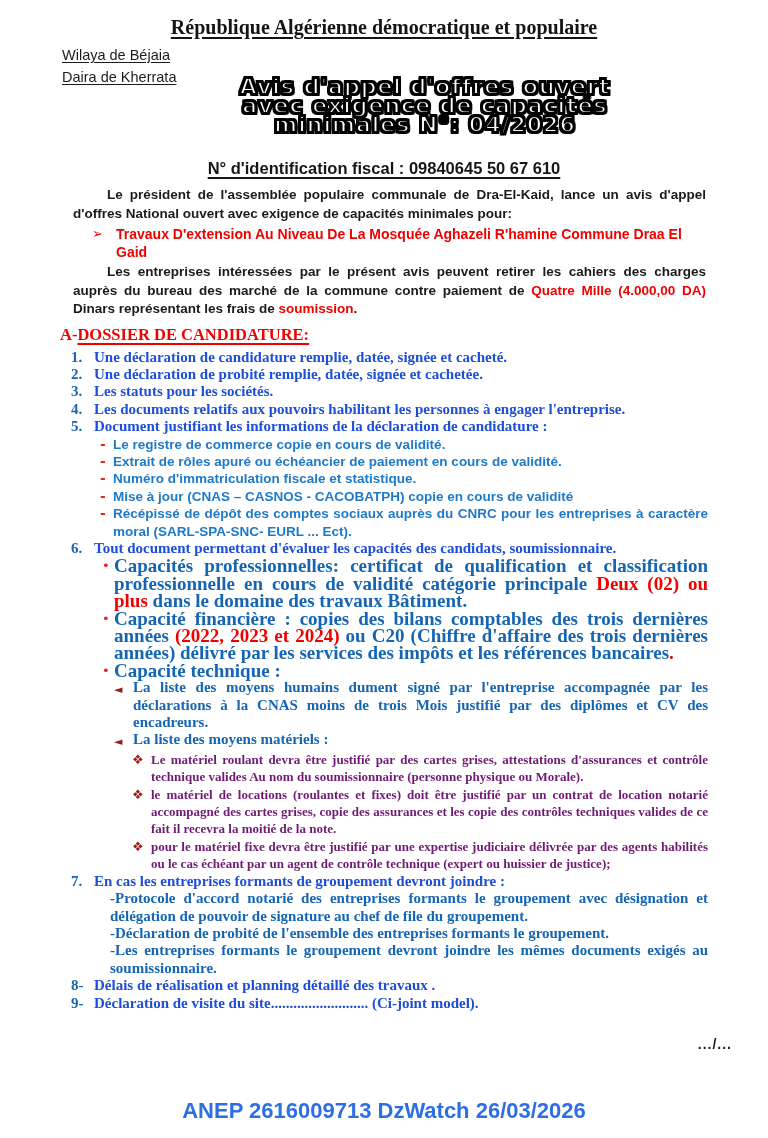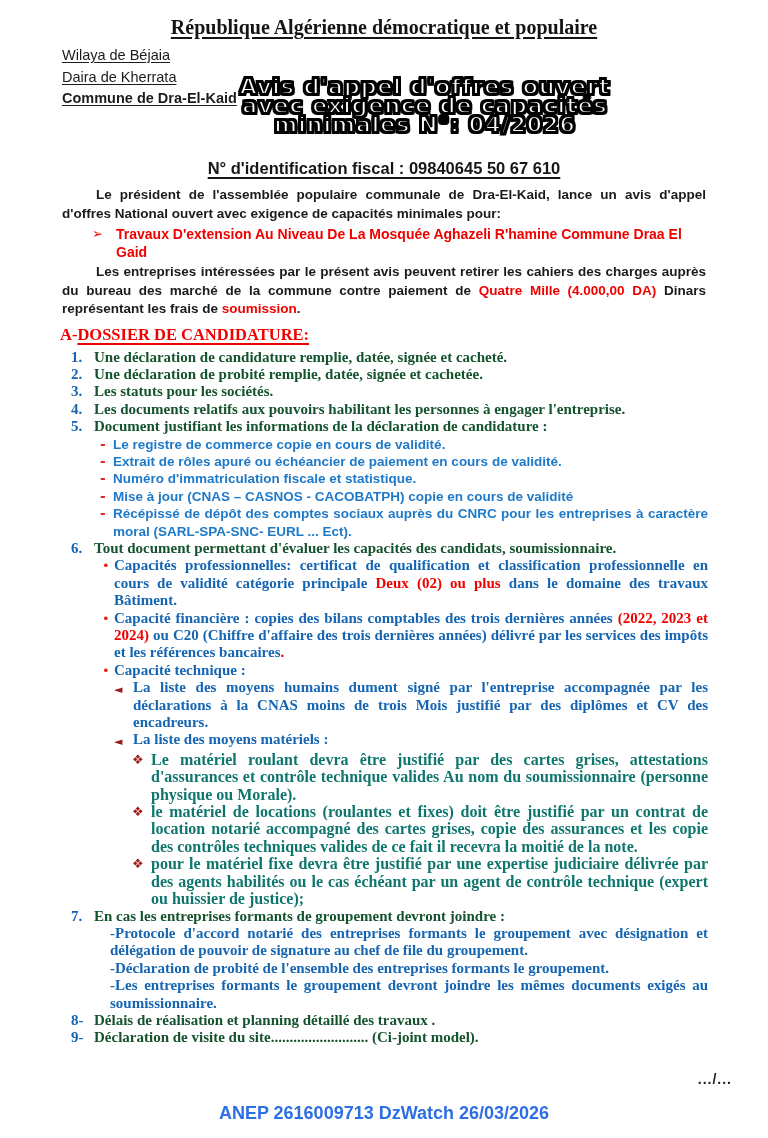--- a/index.html
+++ b/index.html
@@ -21,21 +21,21 @@
   .notice-line{font-family:"DejaVu Sans",sans-serif;font-weight:800;font-size:22px;line-height:19px;
     letter-spacing:1px;color:#ffffff;-webkit-text-stroke:2px #000;
     text-shadow:-2px -2px 0 #000,2px -2px 0 #000,-2px 2px 0 #000,2px 2px 0 #000,
                 -2px 0 0 #000,2px 0 0 #000,0 -2px 0 #000,0 2px 0 #000;}
 
   .fiscal-line{margin-top:12px;text-align:center;font-weight:700;font-size:16.5px;color:#161616;}
   .fiscal-line span{text-decoration:underline;text-decoration-thickness:1.5px;text-underline-offset:3px;}
 
   
   .body-zone{margin:8px 62px 0 62px;}
-  .para{margin:0 0 1px 0;text-align:justify;font-weight:700;font-size:13.5px;line-height:18.5px;text-indent:34px;}
+  .para{margin:0 0 1px 11px;text-align:justify;font-weight:700;font-size:13.5px;line-height:18.5px;text-indent:34px;}
   .seg-red{color:#f10000;}
 
   .project-line{display:flex;align-items:flex-start;margin:2px 0 2px 30px;}
   .project-line .marker{flex:0 0 24px;color:#f10000;font-family:"DejaVu Sans",sans-serif;font-size:13px;padding-top:1px;}
   .project-line .text{flex:1;color:#f10000;font-weight:700;font-size:14px;line-height:18px;}
 
   
   .section-heading{margin:6px 0 4px 60px;font-family:"Liberation Serif","DejaVu Serif",serif;
     font-weight:700;font-size:16.5px;color:#f10000;}
   .section-heading .u{text-decoration:underline;text-decoration-thickness:1.5px;text-underline-offset:3px;}
@@ -43,63 +43,62 @@
   
   .list{margin:0 60px 0 62px;}
   .row{display:flex;align-items:flex-start;}
   .row .marker{flex:0 0 auto;font-family:"DejaVu Sans",sans-serif;}
   .row .text{flex:1;text-align:justify;}
 
   .row.num{padding-left:9px;}
   .row.num .marker{width:23px;font-family:"Liberation Serif","DejaVu Serif",serif;
     font-weight:700;font-size:15px;color:#1565b2;line-height:17.4px;}
   .row.num .text{font-family:"Liberation Serif","DejaVu Serif",serif;
-    font-weight:700;font-size:15px;color:#14532d;line-height:17.4px;}
+    font-weight:700;font-size:15px;color:#1d4ed8;line-height:17.4px;}
 
   .row.dash{padding-left:38px;}
   .row.dash .marker{width:13px;font-weight:700;font-size:13.5px;color:#e8221f;line-height:17.4px;}
   .row.dash .text{font-weight:700;font-size:13.5px;color:#1e7ac9;line-height:17.4px;}
 
   .row.bullet{padding-left:40px;}
   .row.bullet .marker{width:12px;font-size:13px;color:#e8221f;line-height:17.4px;}
   .row.bullet .text{font-family:"Liberation Serif","DejaVu Serif",serif;
-    font-weight:700;font-size:15px;color:#1565b2;line-height:17.4px;}
+    font-weight:700;font-size:19px;color:#1565b2;line-height:17.4px;}
 
   .row.arrow{padding-left:52px;}
   .row.arrow .marker{width:19px;font-size:11px;color:#9b1b1b;line-height:17.4px;padding-top:2px;}
   .row.arrow .text{font-family:"Liberation Serif","DejaVu Serif",serif;
     font-weight:700;font-size:15px;color:#1565b2;line-height:17.4px;}
 
   .row.diamond{padding-left:70px;}
   .row.diamond .marker{width:19px;font-size:13px;color:#9b1b1b;line-height:17.4px;}
   .row.diamond .text{font-family:"Liberation Serif","DejaVu Serif",serif;
-    font-weight:700;font-size:16px;color:#0f766e;line-height:17.4px;}
+    font-weight:700;font-size:13px;color:#701a75;line-height:17.4px;}
 
   .row.plaindash{padding-left:48px;}
   .row.plaindash .text{font-family:"Liberation Serif","DejaVu Serif",serif;
     font-weight:700;font-size:15px;color:#1565b2;line-height:17.4px;}
 
   
   .continuation{margin-top:24px;padding-right:36px;text-align:right;
     font-weight:700;font-size:14px;color:#1b1b1b;letter-spacing:1px;}
   .footer-line{position:absolute;bottom:14px;left:0;right:0;text-align:center;
-    font-weight:700;font-size:18px;color:#2e6ee4;}
+    font-weight:700;font-size:22px;color:#2e6ee4;}
 </style>
 </head>
 <body>
 
 <div class="doc-title">
   <span class="u">République  Algérienne démocratique et populaire</span>
 </div>
 
 <div class="header-zone">
   <div class="org-block">
     <div class="org-line">Wilaya de Béjaia</div>
     <div class="org-line">Daira de Kherrata</div>
-    <div class="org-line bold">Commune de Dra-El-Kaid</div>
   </div>
   <div class="notice-title">
     <div class="notice-line">Avis d'appel d'offres ouvert</div>
     <div class="notice-line">avec exigence de capacités</div>
     <div class="notice-line">minimales N°: 04/2026</div>
   </div>
 </div>
 
 <div class="fiscal-line">
   <span>N° d'identification fiscal : 09840645 50 67 610</span>

